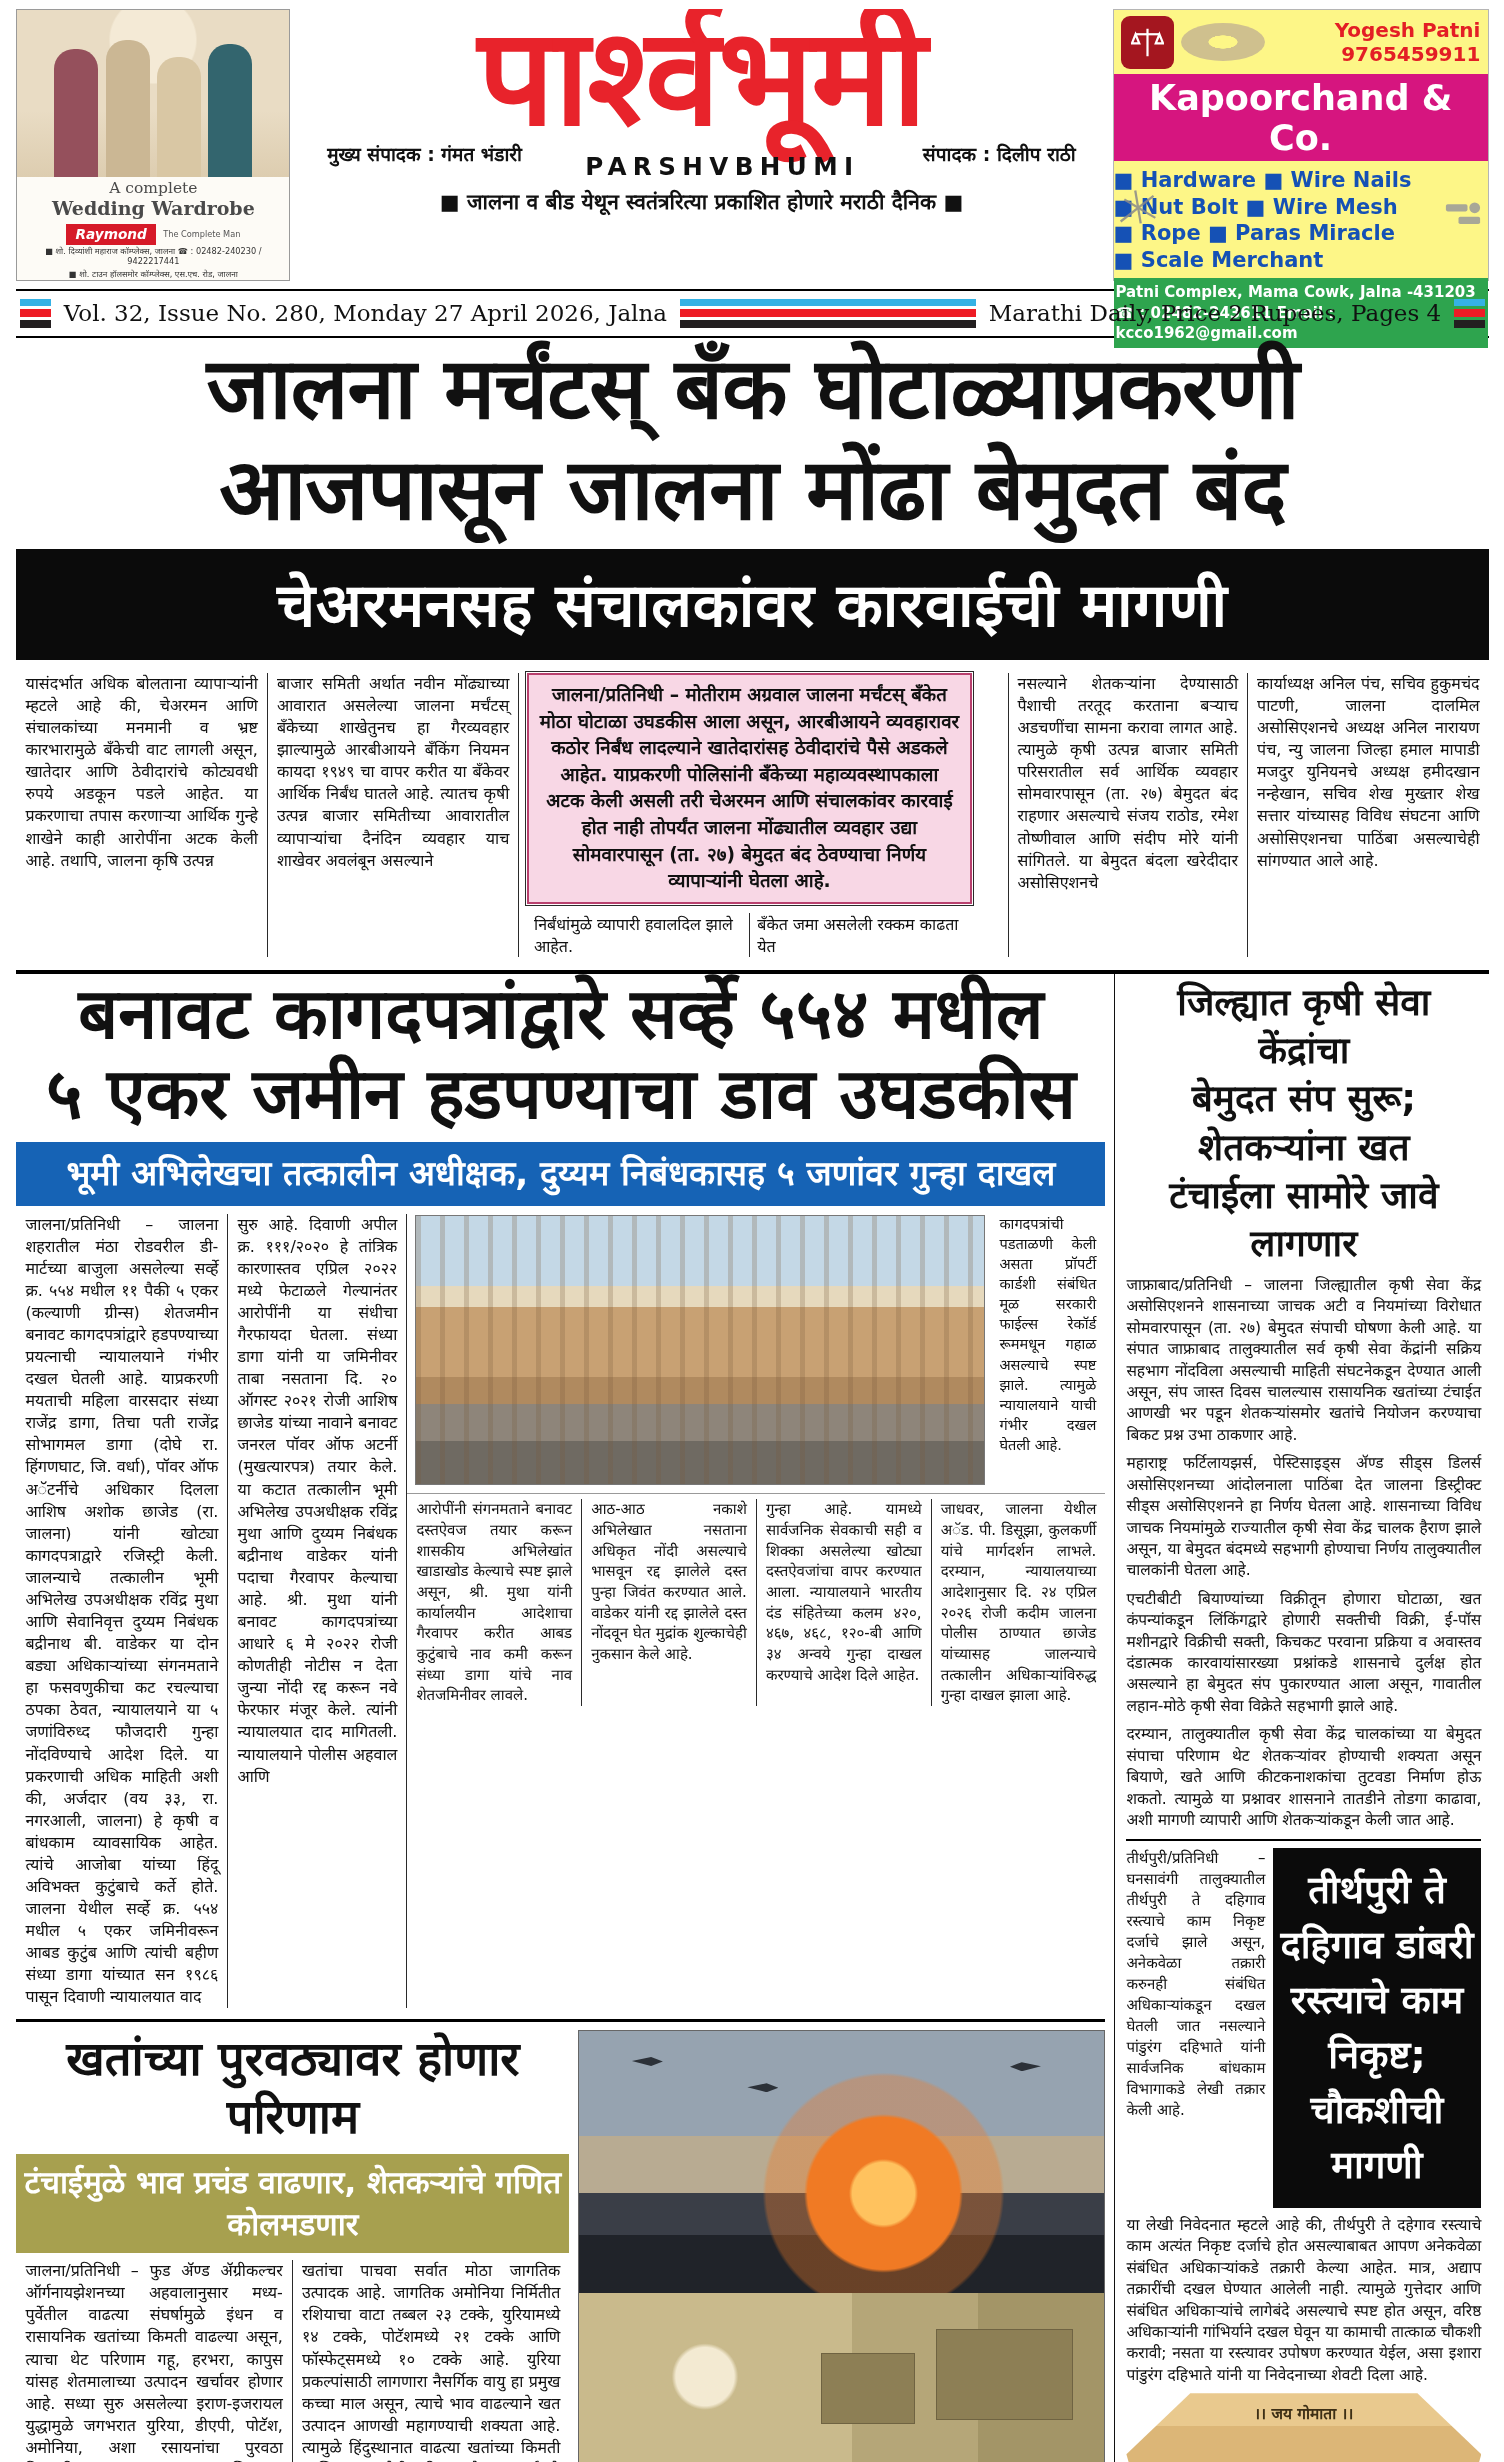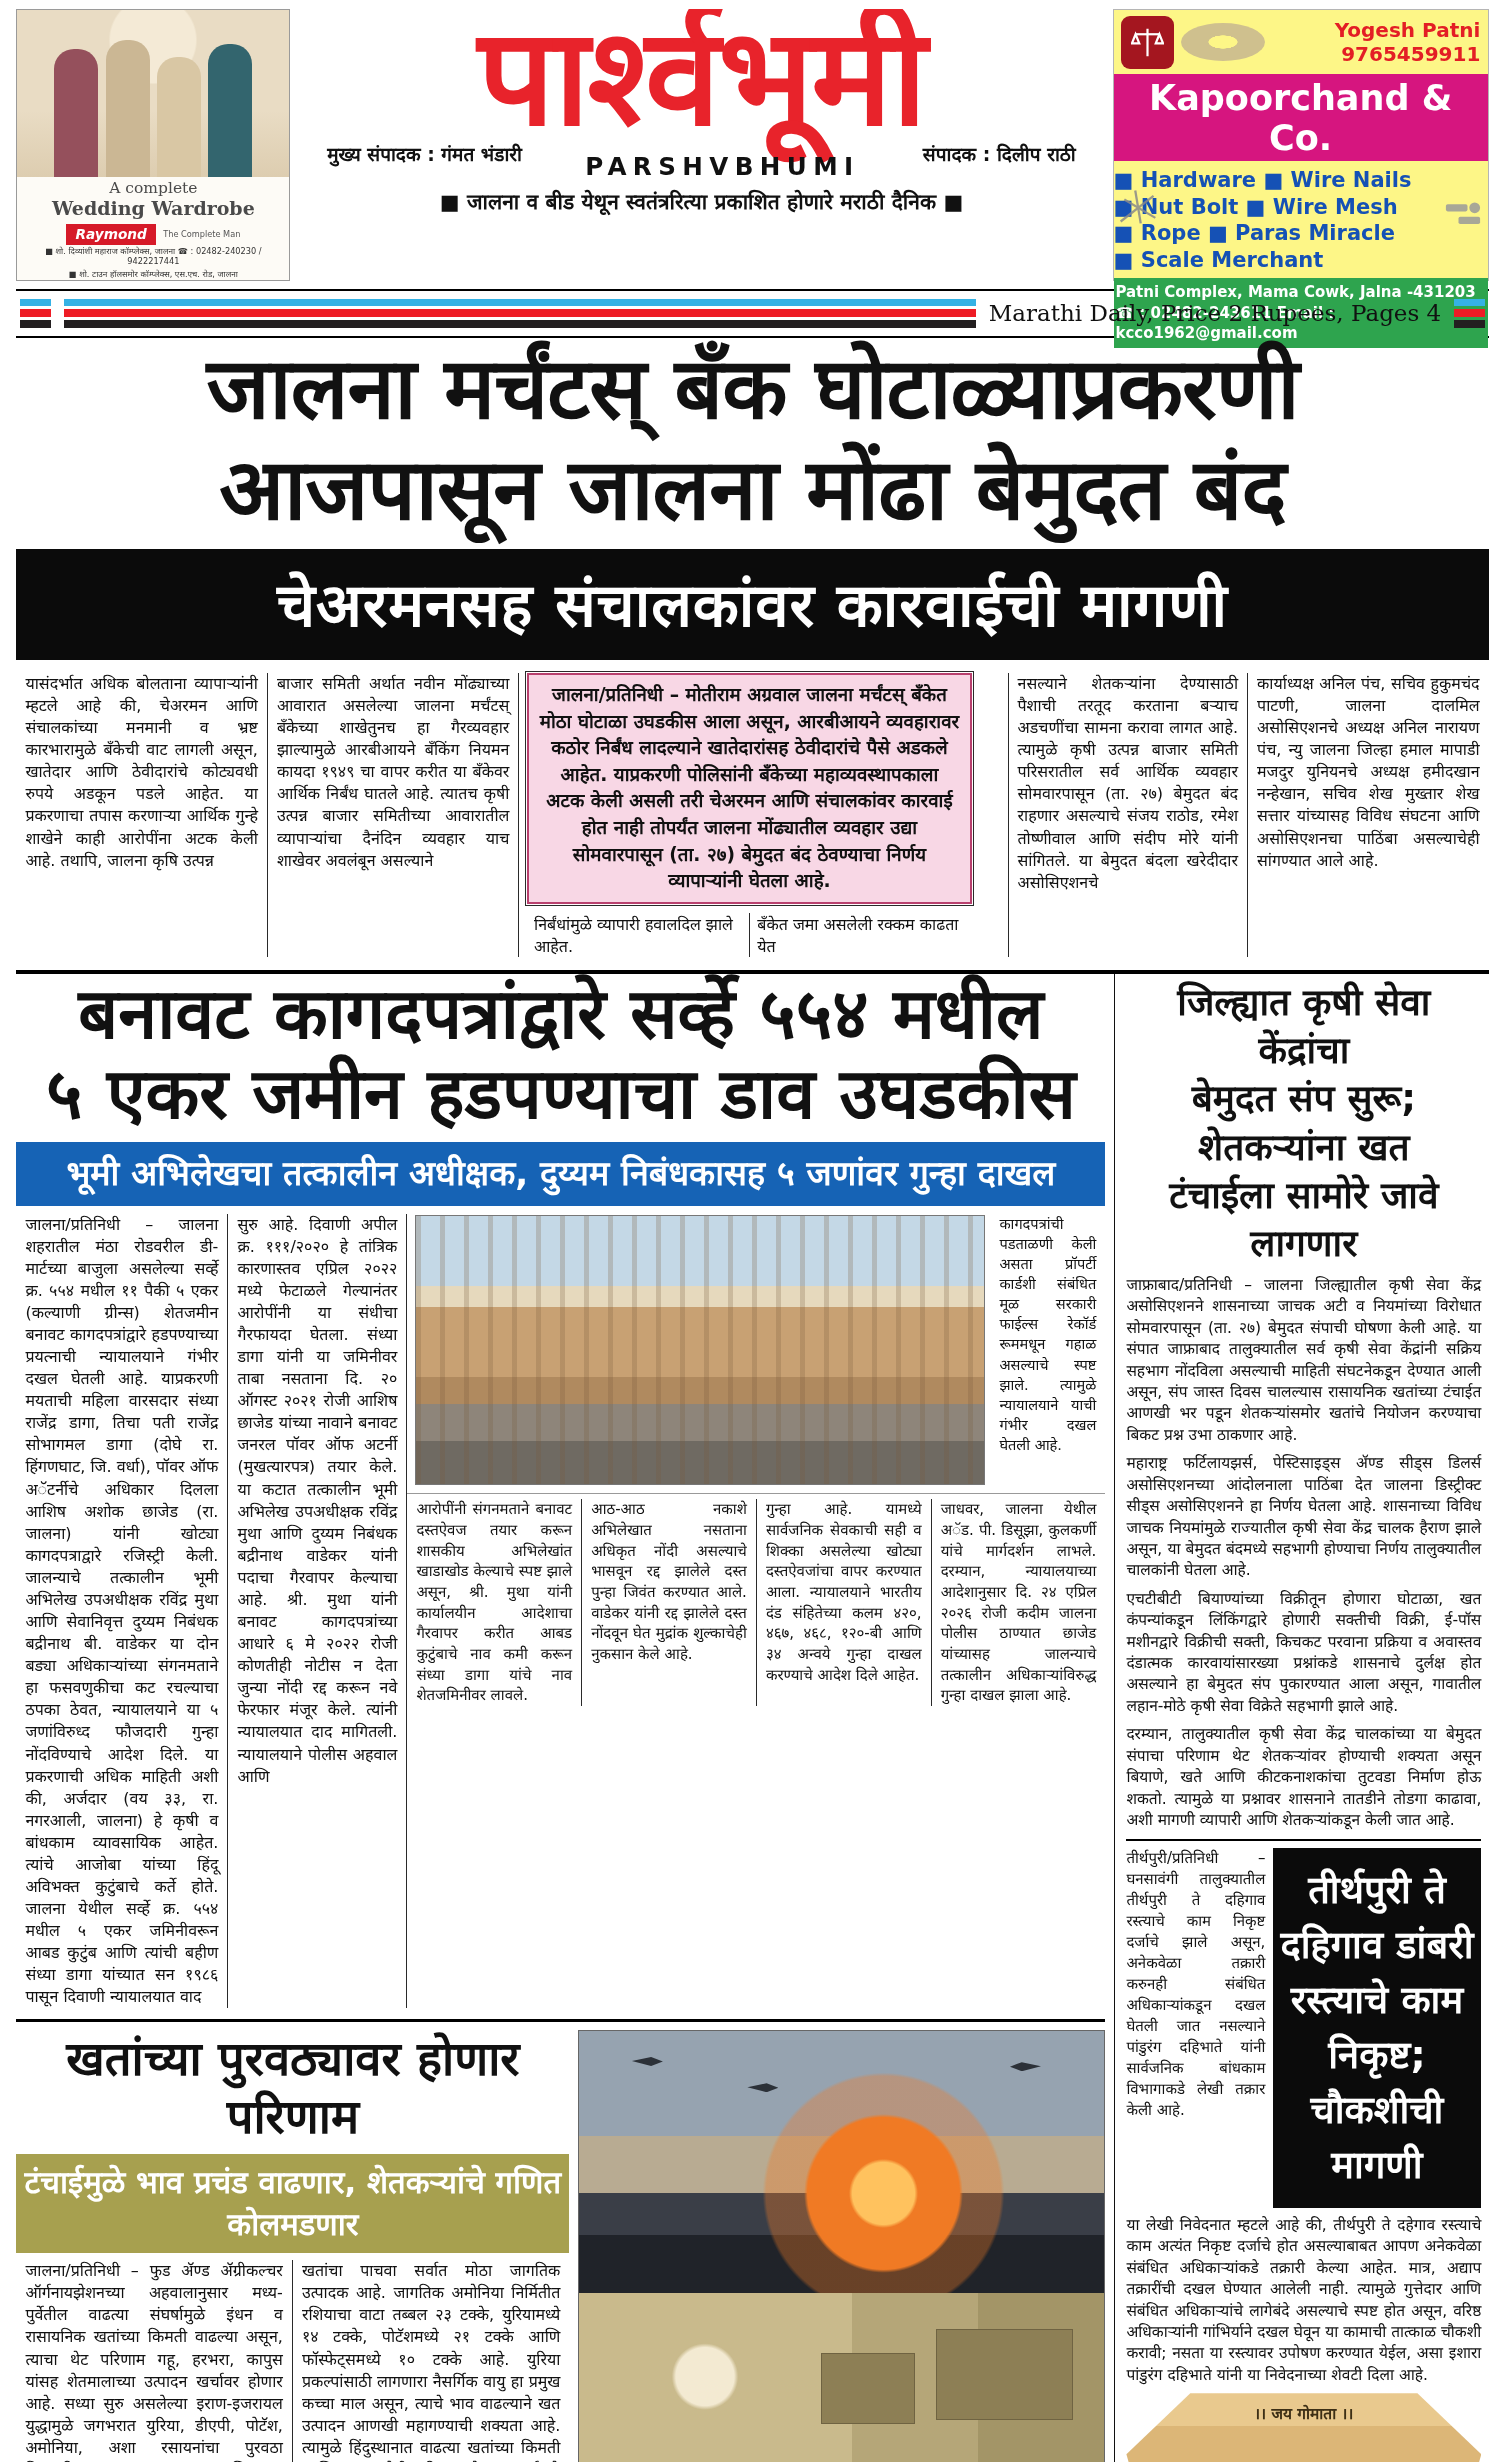--- a/index.html
+++ b/index.html
@@ -201,20 +201,21 @@
       </div>
     </div>
   </header>
 
   <div class="dateline">
     <span class="stripes small">
         <i class="c"></i>
         <i class="r"></i>
         <i class="k"></i>
       </span>
+    <span class="dl-text">Vol. 32, Issue No. 280, Monday 27 April 2026, Jalna</span>
     <span class="stripes wide">
         <i class="c"></i>
         <i class="r"></i>
         <i class="k"></i>
       </span>
     <span class="dl-text">Marathi Daily, Price 2 Rupees, Pages 4</span>
     <span class="stripes small">
         <i class="c"></i>
         <i class="r"></i>
         <i class="k"></i>

